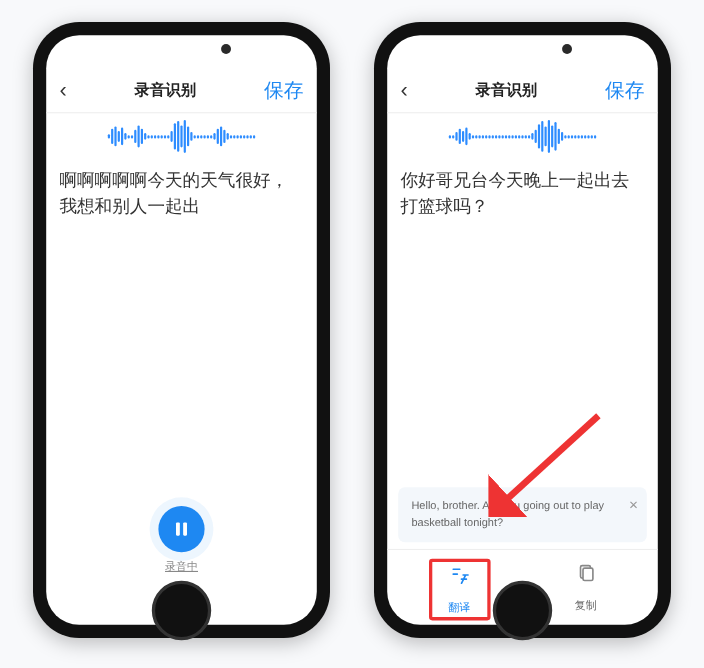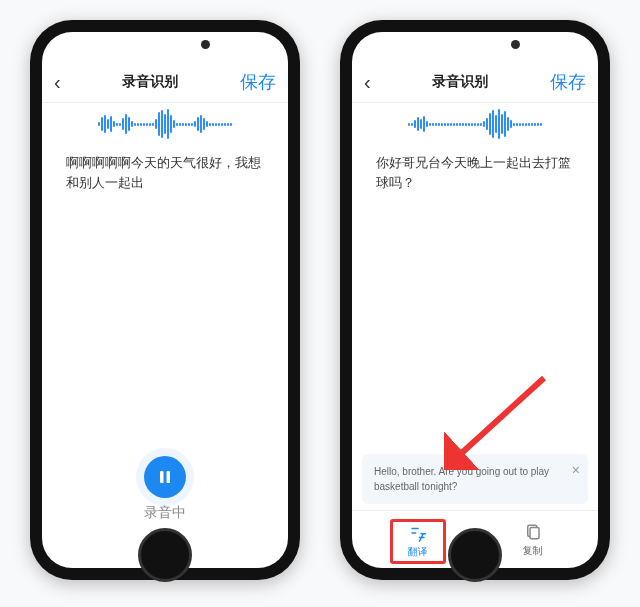--- a/index.html
+++ b/index.html
@@ -92,22 +92,22 @@
       border-radius: 2px;
     }
     .meta {
       display: flex;
       justify-content: space-between;
       font-size: 10px;
       color: #999;
       padding: 4px 12px 6px;
     }
     .text-area {
-      padding: 8px 24px;
-      font-size: 13px;
+      padding: 8px 12px;
+      font-size: 16px;
       color: #333;
       line-height: 1.5;
       flex: 0 0 auto;
     }
     .trans-box {
       margin: 6px 10px;
       background: #f3f7fb;
       border-radius: 6px;
       padding: 10px 12px;
       font-size: 10px;
@@ -125,21 +125,21 @@
     .actions {
       display: flex;
       justify-content: space-around;
       padding: 8px 8px 4px;
       border-top: 1px solid #eee;
     }
     .action {
       display: flex;
       flex-direction: column;
       align-items: center;
-      gap: 3px;
+      gap: 14px;
       font-size: 10px;
       color: #666;
       width: 56px;
       padding: 4px 0;
     }
     .action.active { color: #1e88f2; }
     .action .ico { width: 18px; height: 18px; }
     .highlight-box {
       border: 3px solid #e33;
       border-radius: 3px;
@@ -155,21 +155,21 @@
     .rec-btn {
       width: 42px;
       height: 42px;
       border-radius: 50%;
       background: #1e88f2;
       display: flex;
       align-items: center;
       justify-content: center;
       box-shadow: 0 0 0 8px rgba(30,136,242,.08);
     }
-    .rec-label { font-size: 14px; color: #888; }
+    .rec-label { font-size: 10px; color: #888; text-decoration: underline; }
     .flex-fill { flex: 1; }
     
     .arrow {
       position: absolute;
       left: 444px;
       top: 370px;
       width: 110px;
       height: 100px;
       pointer-events: none;
     }

